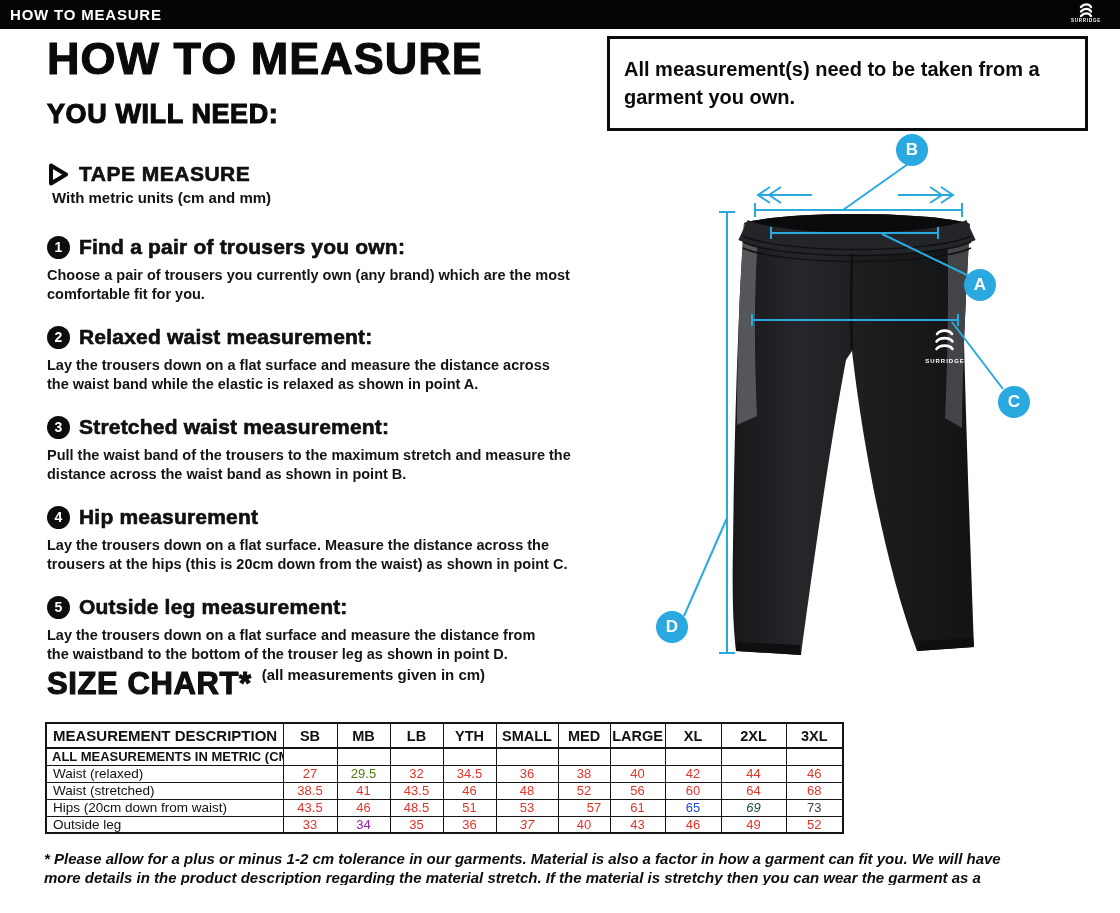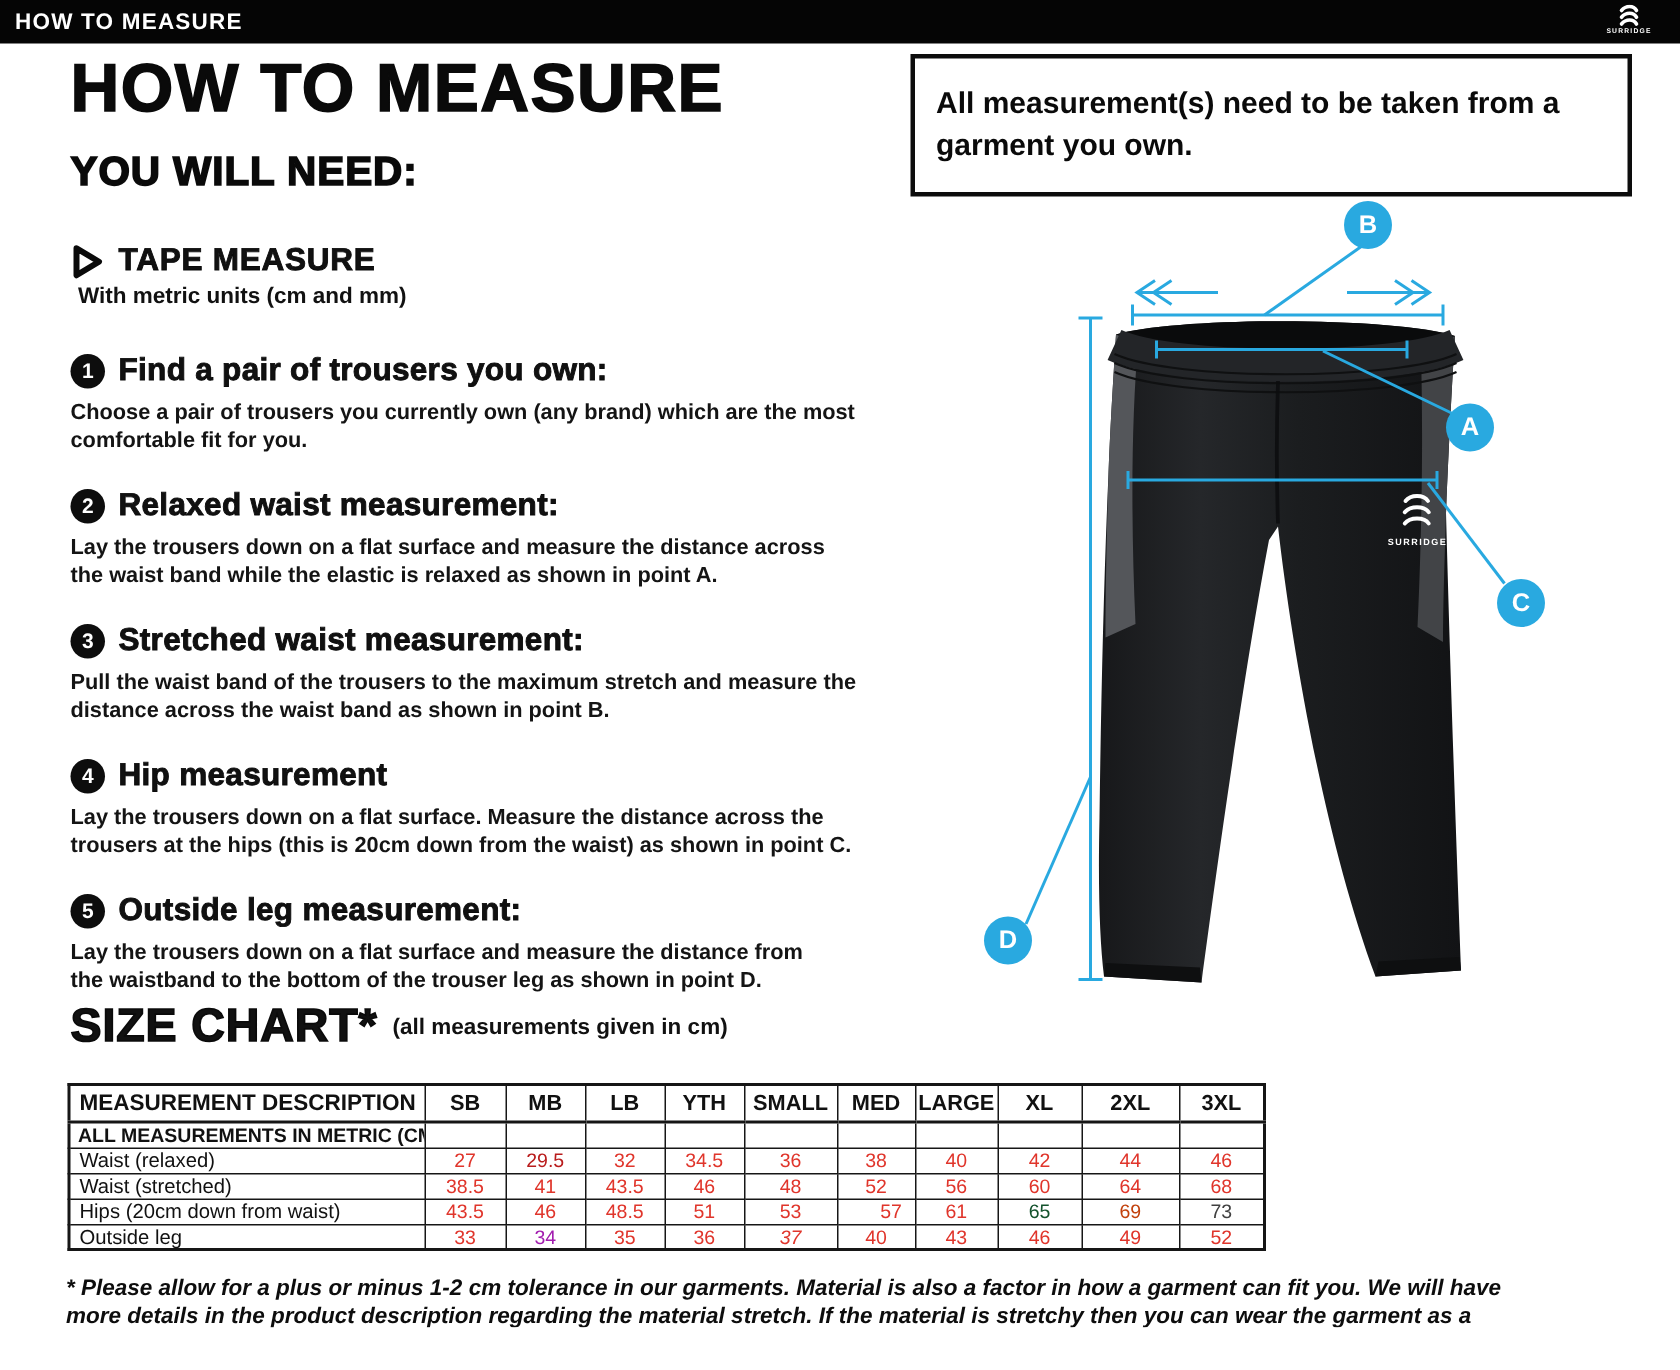--- a/index.html
+++ b/index.html
@@ -30,21 +30,21 @@
   .step-head { display:flex; align-items:center; gap:9px; }
   .step-num { width:23px; height:23px; border-radius:50%; background:#0d0d0d; color:#fff; font-size:14px; font-weight:bold; text-align:center; line-height:23px; flex:0 0 23px; }
   .step-title { font-size:21px; font-weight:bold; letter-spacing:.2px; -webkit-text-stroke:.6px #0a0a0a; }
   .step-body { margin-top:7px; font-size:14.5px; font-weight:bold; line-height:1.28; white-space:pre-line; color:#141414; }
 
   
   .figure { position:absolute; left:640px; top:120px; width:480px; height:560px; }
   .marker { position:absolute; width:32px; height:32px; border-radius:50%; color:#fff; font-size:17px; font-weight:bold; text-align:center; line-height:32px; }
 
   
-  .sizechart-head { position:absolute; left:47px; top:666px; display:flex; align-items:center; gap:10px; }
+  .sizechart-head { position:absolute; left:47px; top:666px; display:flex; align-items:flex-start; gap:10px; }
   .sizechart-title { font-size:31px; letter-spacing:.6px; }
   .sizechart-sub { font-size:15px; font-weight:bold; }
 
   table.sizes { position:absolute; left:45px; top:722px; border-collapse:collapse; table-layout:fixed; width:797px; border:2px solid #161616; }
   table.sizes th, table.sizes td { border:1px solid #161616; white-space:nowrap; overflow:hidden; }
   table.sizes th { height:25px; font-size:14.5px; text-align:center; border-bottom:2px solid #161616; }
   table.sizes th.desc { text-align:left; padding-left:6px; font-size:15px; }
   table.sizes td { height:17px; font-size:13.5px; }
   table.sizes td.lbl { text-align:left; padding-left:6px; }
   table.sizes td.note { font-weight:bold; font-size:13px; padding-left:5px; }
@@ -255,21 +255,21 @@
           <td></td>
           <td></td>
           <td></td>
           <td></td>
           <td></td>
           <td></td>
         </tr>
         <tr>
           <td class="lbl">Waist (relaxed)</td>
           <td class="val" style="color: rgb(224, 53, 43);">27</td>
-          <td class="val" style="color: #b91c1c; margin-left: 16px;">29.5</td>
+          <td class="val" style="color: #4d7c0f; margin-left: 16px;">29.5</td>
           <td class="val" style="color: rgb(224, 53, 43);">32</td>
           <td class="val" style="color: rgb(224, 53, 43);">34.5</td>
           <td class="val" style="color: rgb(224, 53, 43);">36</td>
           <td class="val" style="color: rgb(224, 53, 43);">38</td>
           <td class="val" style="color: rgb(224, 53, 43);">40</td>
           <td class="val" style="color: rgb(224, 53, 43);">42</td>
           <td class="val" style="color: rgb(224, 53, 43);">44</td>
           <td class="val" style="color: rgb(224, 53, 43);">46</td>
         </tr>
         <tr>
@@ -287,22 +287,22 @@
         </tr>
         <tr>
           <td class="lbl">Hips (20cm down from waist)</td>
           <td class="val" style="color: rgb(224, 53, 43);">43.5</td>
           <td class="val" style="color: rgb(224, 53, 43);">46</td>
           <td class="val" style="color: rgb(224, 53, 43);">48.5</td>
           <td class="val" style="color: rgb(224, 53, 43);">51</td>
           <td class="val" style="color: rgb(224, 53, 43);">53</td>
           <td class="val" style="color: rgb(224, 53, 43); padding-left: 20px;">57</td>
           <td class="val" style="color: rgb(224, 53, 43);">61</td>
-          <td class="val" style="color: #14532d;">65</td>
-          <td class="val" style="color: #c2410c;">69</td>
+          <td class="val" style="color: #1d4ed8;">65</td>
+          <td class="val" style="color: #14532d; font-style: italic;">69</td>
           <td class="val" style="color: #404040;">73</td>
         </tr>
         <tr>
           <td class="lbl">Outside leg</td>
           <td class="val" style="color: rgb(224, 53, 43);">33</td>
           <td class="val" style="color: #a21caf;">34</td>
           <td class="val" style="color: rgb(224, 53, 43);">35</td>
           <td class="val" style="color: rgb(224, 53, 43);">36</td>
           <td class="val" style="color: rgb(224, 53, 43); font-style: italic;">37</td>
           <td class="val" style="color: rgb(224, 53, 43);">40</td>

